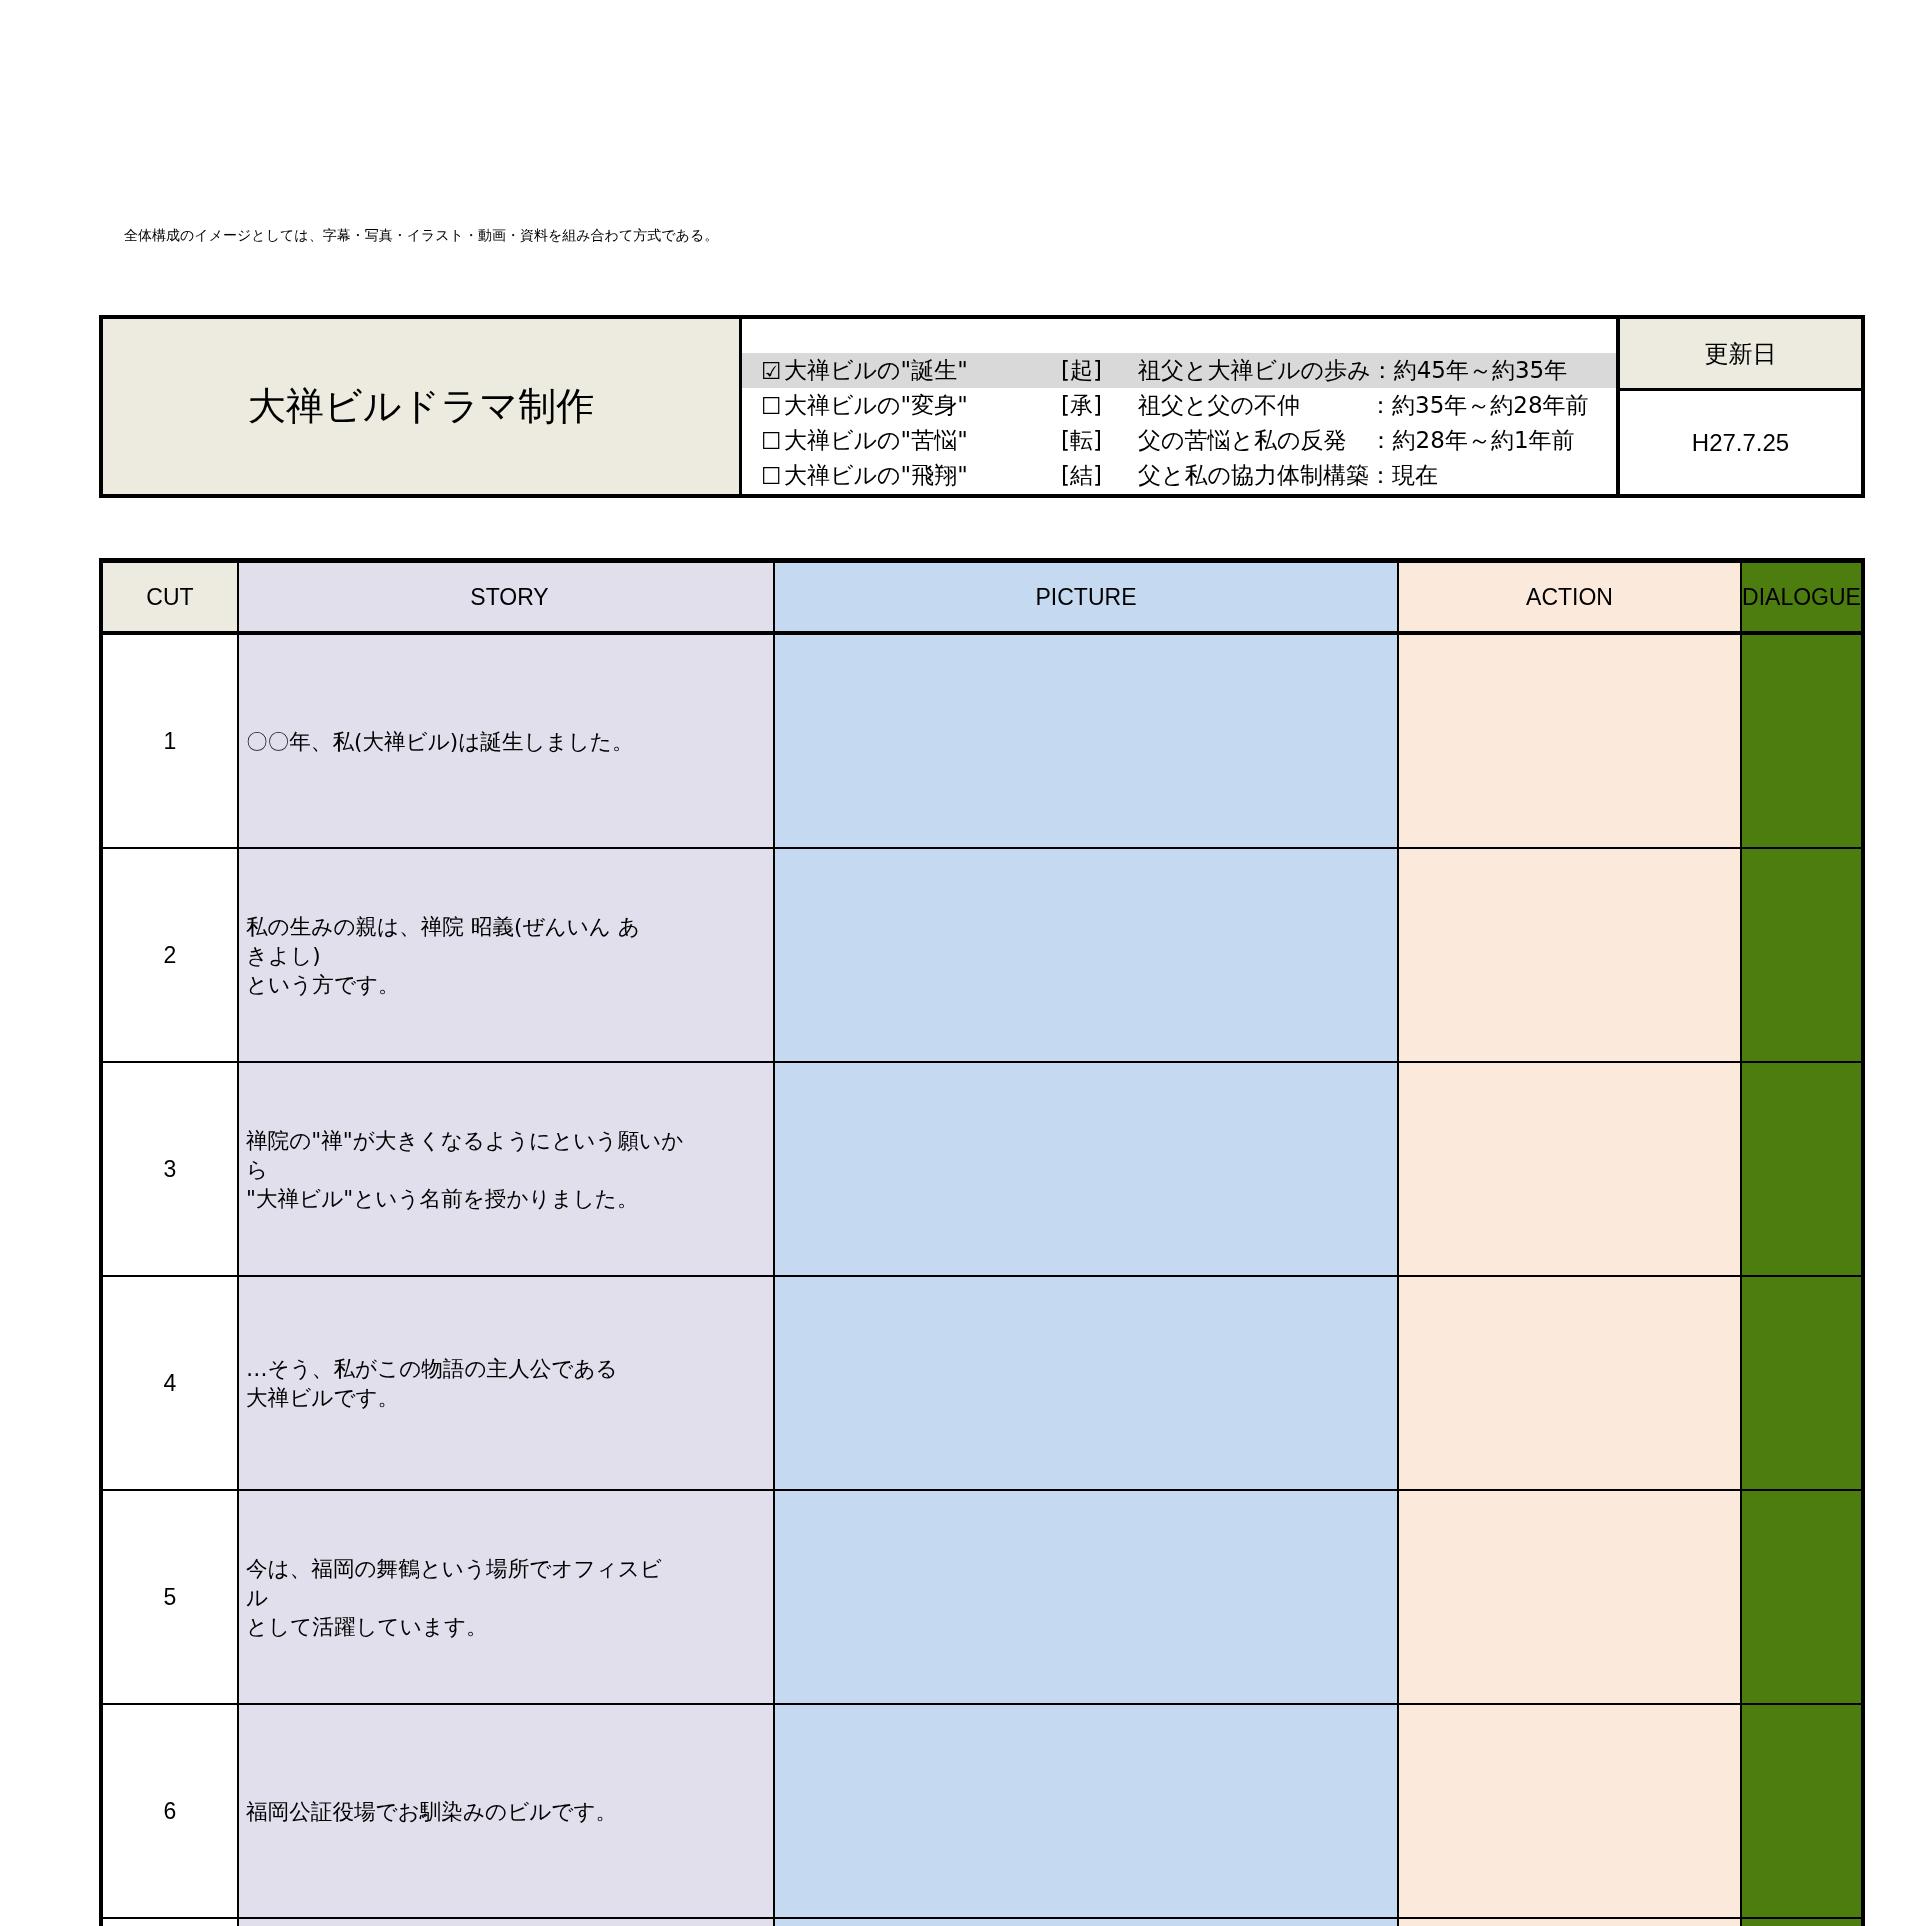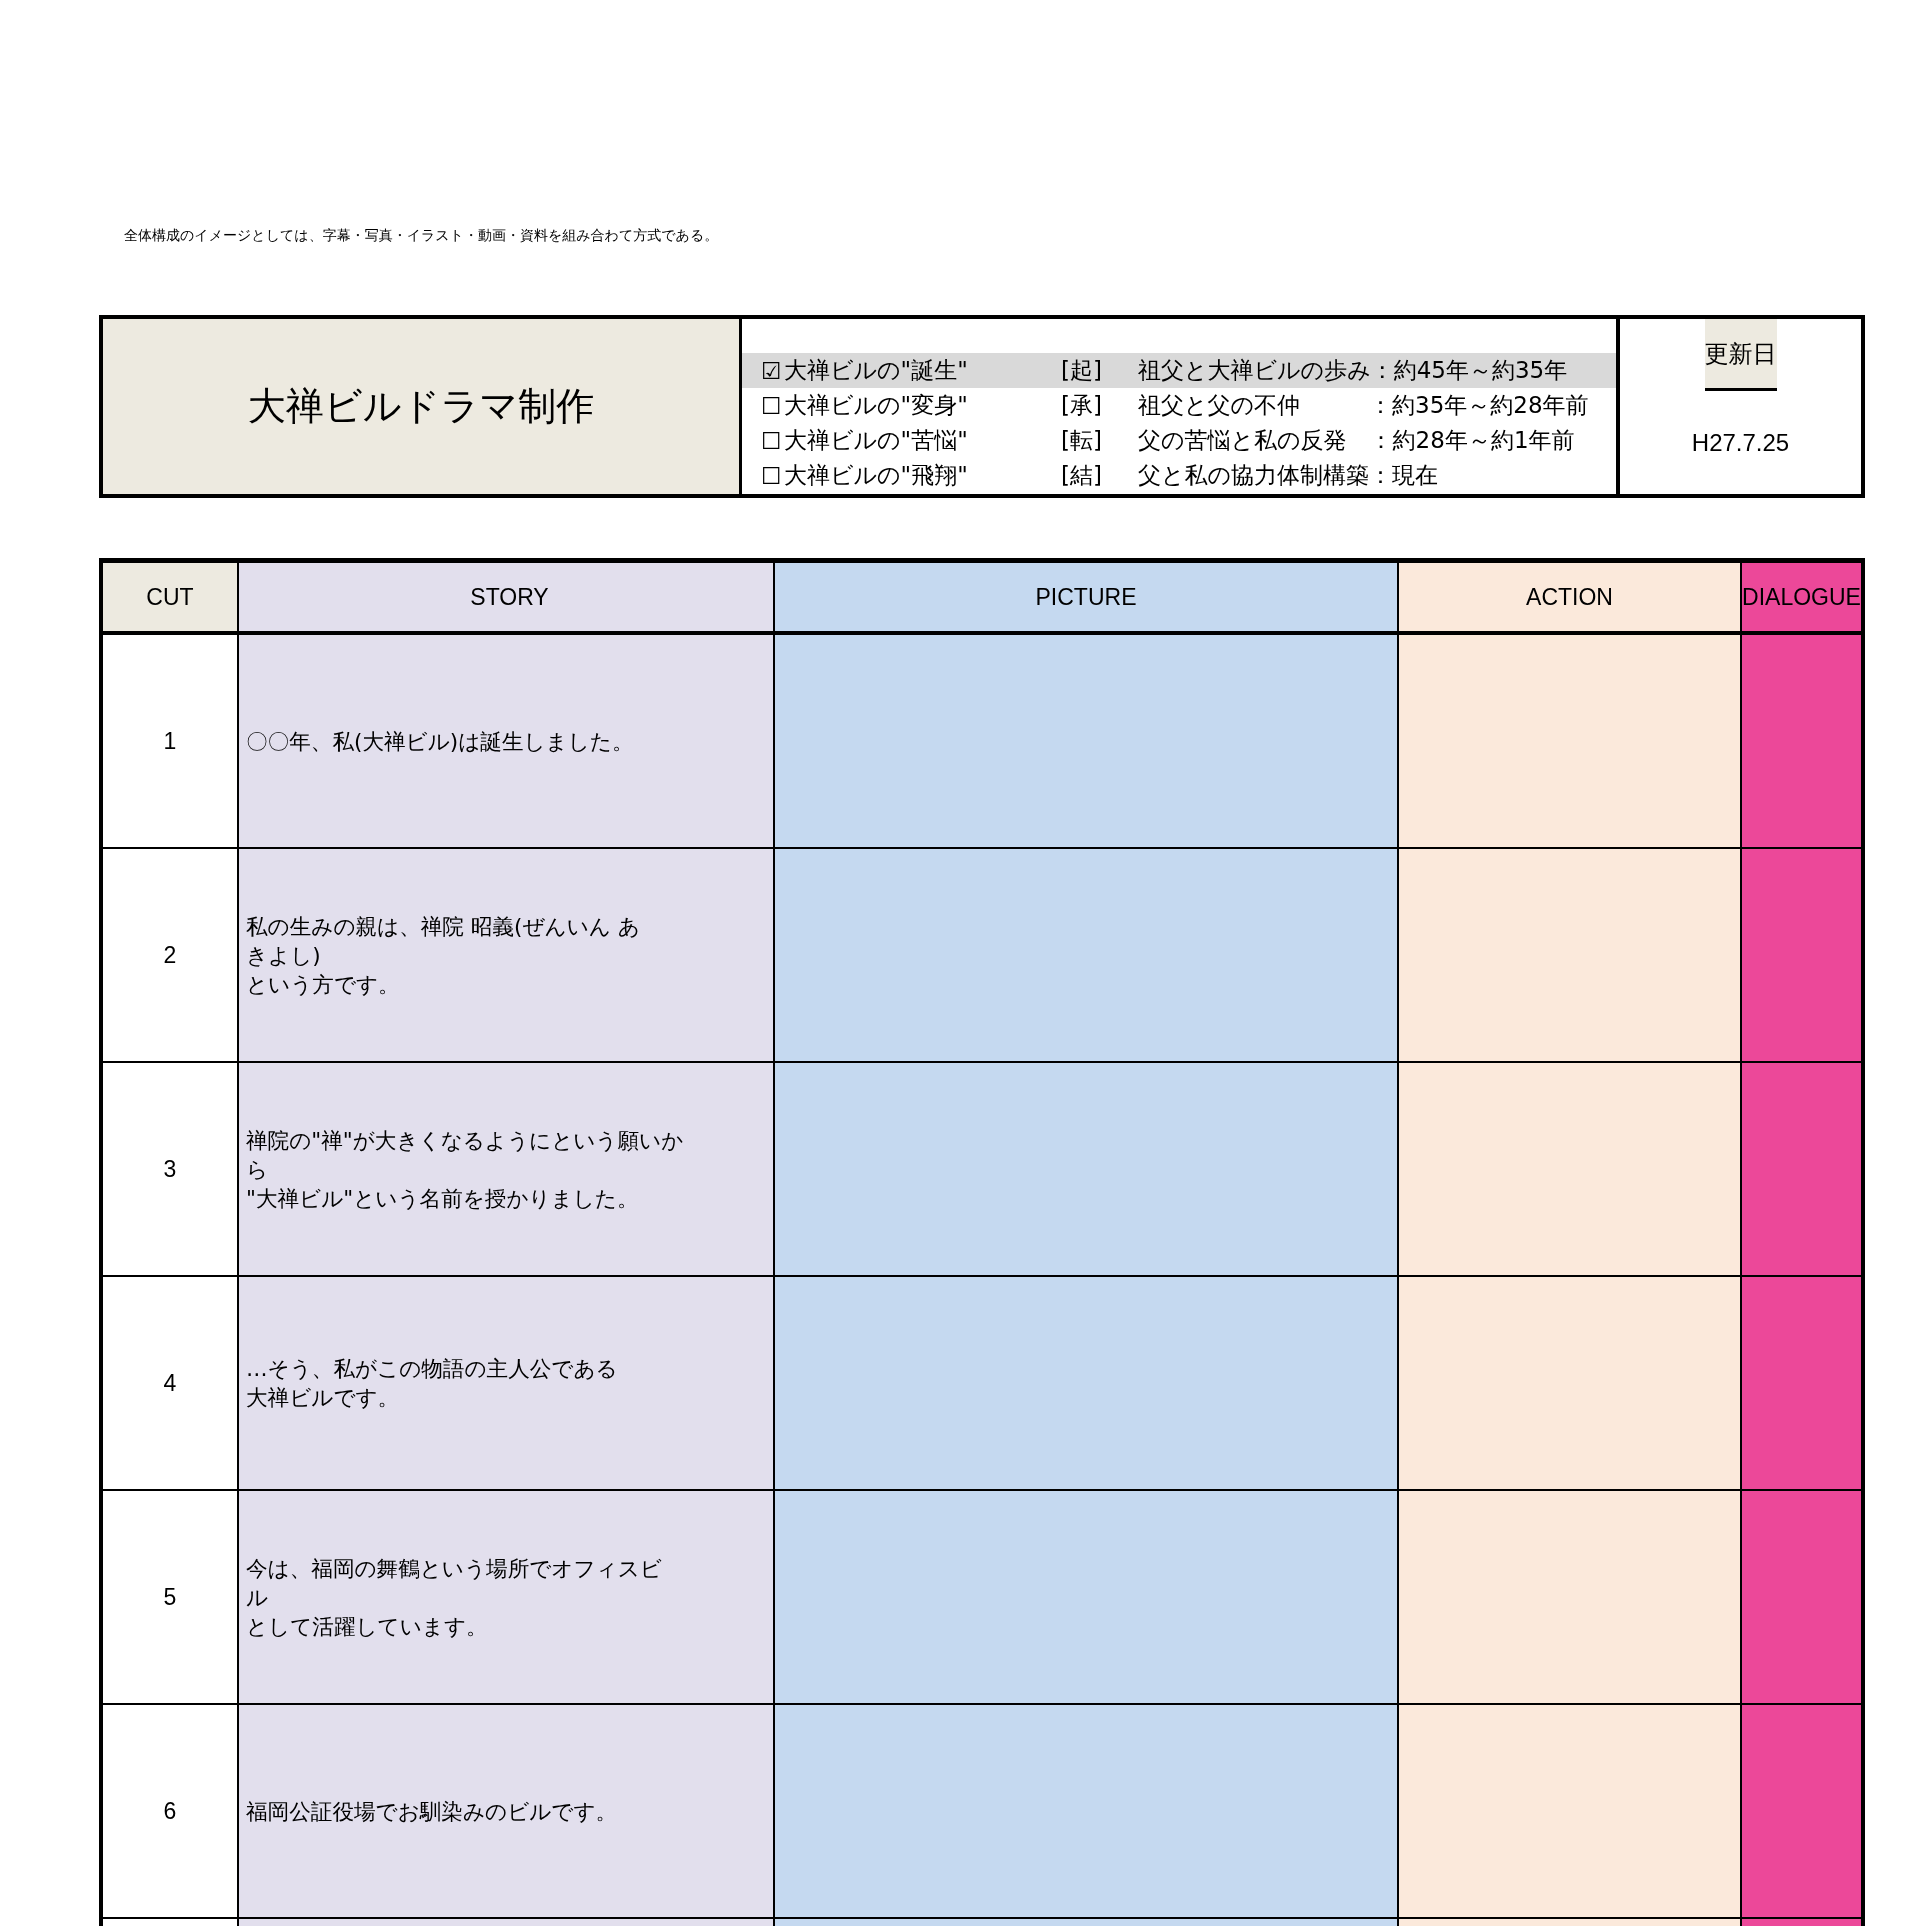--- a/index.html
+++ b/index.html
@@ -12,36 +12,36 @@
   .hdr-title { width:639px; background:#edeae0; border-right:3.9px solid #000;
                display:flex; align-items:center; justify-content:center; font-size:38px; box-sizing:border-box; }
   .hdr-list { width:878px; border-right:4.6px solid #000; box-sizing:border-box;
               padding-top:34px; overflow:hidden; position:relative; }
   .chk-row { height:35px; display:flex; align-items:center; font-size:23px; white-space:nowrap; padding-left:19px; }
   .chk-row.active { background:#d9d9d9; }
   .chk-box { width:23px; display:inline-block; }
   .chk-name { width:277px; display:inline-block; }
   .chk-tag { width:77px; display:inline-block; }
   .chk-desc { display:inline-block; }
-  .hdr-date { flex:1; display:flex; flex-direction:column;align-items:center; }
+  .hdr-date { flex:1; display:flex; flex-direction:column; }
   .date-label { height:69px; background:#edeae0; border-bottom:3.9px solid #000;
                 display:flex; align-items:center; justify-content:center; font-size:24px; }
   .date-val { flex:1; display:flex; align-items:center; justify-content:center;
               font-family:"Liberation Sans",sans-serif; font-size:24px; }
 
   .tbl { position:absolute; left:99px; top:558px; width:1766px; }
   .trow { display:flex; box-sizing:border-box; }
   .thead { height:77px; border-top:5.4px solid #000; border-bottom:4.6px solid #000;
            border-left:4.6px solid #000; border-right:4.6px solid #000; }
   .cell { box-sizing:border-box; display:flex; align-items:center; }
   .c-cut { width:136px; justify-content:center; border-right:2.3px solid #000; }
   .c-story { width:536px; border-right:2.3px solid #000; background:#e2dfed; padding-left:7px; }
   .c-pic { width:624px; border-right:2.3px solid #000; background:#c5d9f0; justify-content:center; }
   .c-act { width:343px; border-right:2.3px solid #000; background:#fbe9db; justify-content:center; }
-  .c-dia { flex:1; background:#ec4899; justify-content:center; }
+  .c-dia { flex:1; background:#4d7c0f; justify-content:center; }
   .thead .cell { font-family:"Liberation Sans",sans-serif; font-size:23px; justify-content:center; }
   .thead .c-cut { background:#edeae0; }
   .brow { height:214px; border-left:4.6px solid #000; border-right:4.6px solid #000; border-bottom:2.3px solid #000; }
   .brow .c-cut { font-family:"Liberation Sans",sans-serif; font-size:23px; background:#fff; }
   .story-text { font-size:21.6px; line-height:29px; white-space:pre-line; }
 </style>
 </head>
 <body>
 
 <div class="intro">全体構成のイメージとしては、字幕・写真・イラスト・動画・資料を組み合わて方式である。</div>

